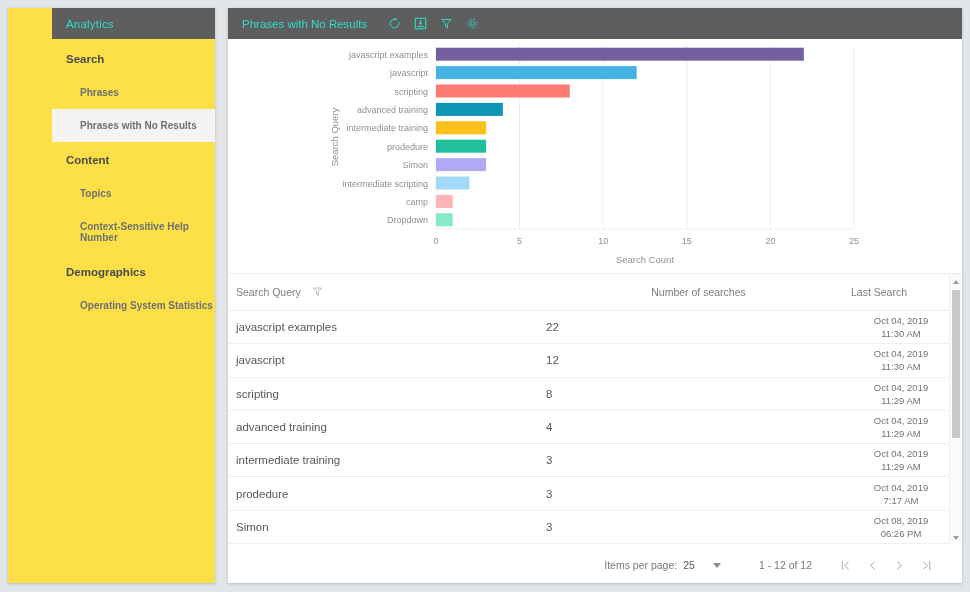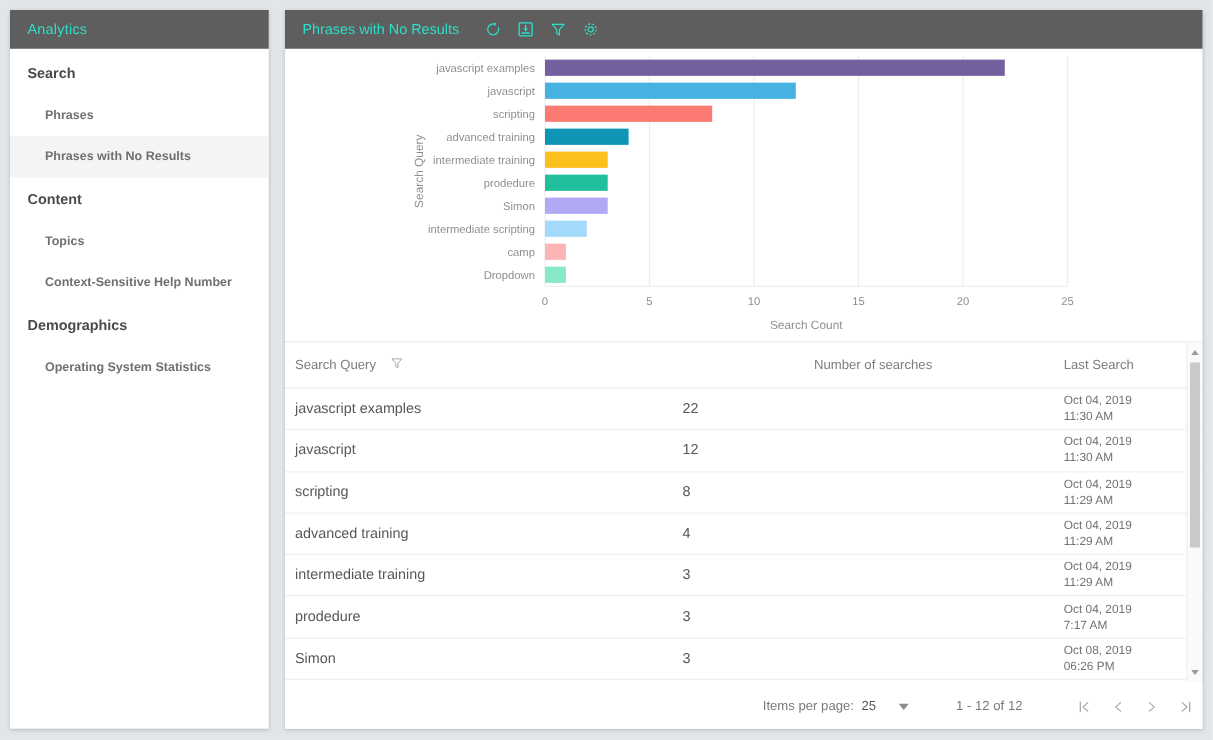--- a/index.html
+++ b/index.html
@@ -9,22 +9,23 @@
     background: #e3e6e8;
     font-family: "Liberation Sans", sans-serif;
     -webkit-font-smoothing: antialiased;
   }
   .app { position: relative; width: 970px; height: 592px; background: #e3e6e8; overflow: hidden; }
 
   
   .sidebar {
     position: absolute; left: 8px; top: 8px;
     width: 207px; height: 575px;
-    background: #ffffff;
+    background: #fde047;
     box-shadow: 0 1px 3px rgba(0,0,0,.20);
+    padding-left: 44px;
   }
   .sidebar-header {
     height: 31px; background: #5e5e5e;
     display: flex; align-items: center; padding-left: 14px;
   }
   .sidebar-header .title {
     color: #2ddfc9; font-size: 11.5px; letter-spacing: .2px; font-weight: 400;
   }
   .nav { padding-top: 2px; }
   .nav-group {
@@ -83,56 +84,57 @@
   .th-last { width: 100px; }
   .trow {
     display: flex; align-items: center;
     height: 33.3px;
     border-bottom: 1px solid #f0f0f0;
     padding-left: 8px;
   }
   .td { font-size: 11.5px; color: #54585b; font-weight: 400; }
   .td-query { width: 310px; }
   .td-num { width: 305px; }
-  .td-last { width: 100px; font-size: 9.5px; color: #6f7376; line-height: 13px; }
+  .td-last { width: 100px; font-size: 9.5px; color: #6f7376; line-height: 13px; text-align: center; }
   .scrollbar {
     position: absolute; right: 1px; top: 0; width: 12px; height: 272px;
     background: #fafafa; border-left: 1px solid #f0f0f0;
   }
   .sb-thumb {
     position: absolute; left: 2px; top: 16px; width: 8px; height: 148px;
     background: #c9c9c9; border-radius: 1px;
   }
   .sb-arrow {
     position: absolute; left: 3px; width: 0; height: 0;
     border-left: 3px solid transparent; border-right: 3px solid transparent;
   }
   .sb-up { top: 6px; border-bottom: 4px solid #9a9a9a; }
   .sb-down { bottom: 6px; border-top: 4px solid #9a9a9a; }
 
   
   .paginator {
     position: absolute; left: 0; bottom: 0;
     width: 734px; height: 36px;
     display: flex; align-items: center; justify-content: flex-end;
+    padding-right: 22px;
     background: #ffffff;
   }
   .pg-label { font-size: 10.5px; color: #77797c; }
   .pg-select {
     display: flex; align-items: center; gap: 18px;
     margin-left: 6px; margin-right: 38px; cursor: pointer;
   }
   .pg-value { font-size: 10.5px; color: #54585b; }
   .caret {
     width: 0; height: 0;
     border-left: 4.5px solid transparent;
     border-right: 4.5px solid transparent;
     border-top: 5px solid #8a8d90;
   }
-  .pg-range { font-size: 10.5px; color: #77797c; margin-right: 36px; }
+  .pg-range { font-size: 10.5px; color: #77797c; margin-right: 20px; }
   .pg-btns { display: flex; align-items: center; gap: 0px; }
   .pg-btn {
     width: 27px; height: 27px;
     display: flex; align-items: center; justify-content: center;
     cursor: pointer;
   }
   .pg-btn svg { display: block; }
 </style>
 </head>
 <body>

